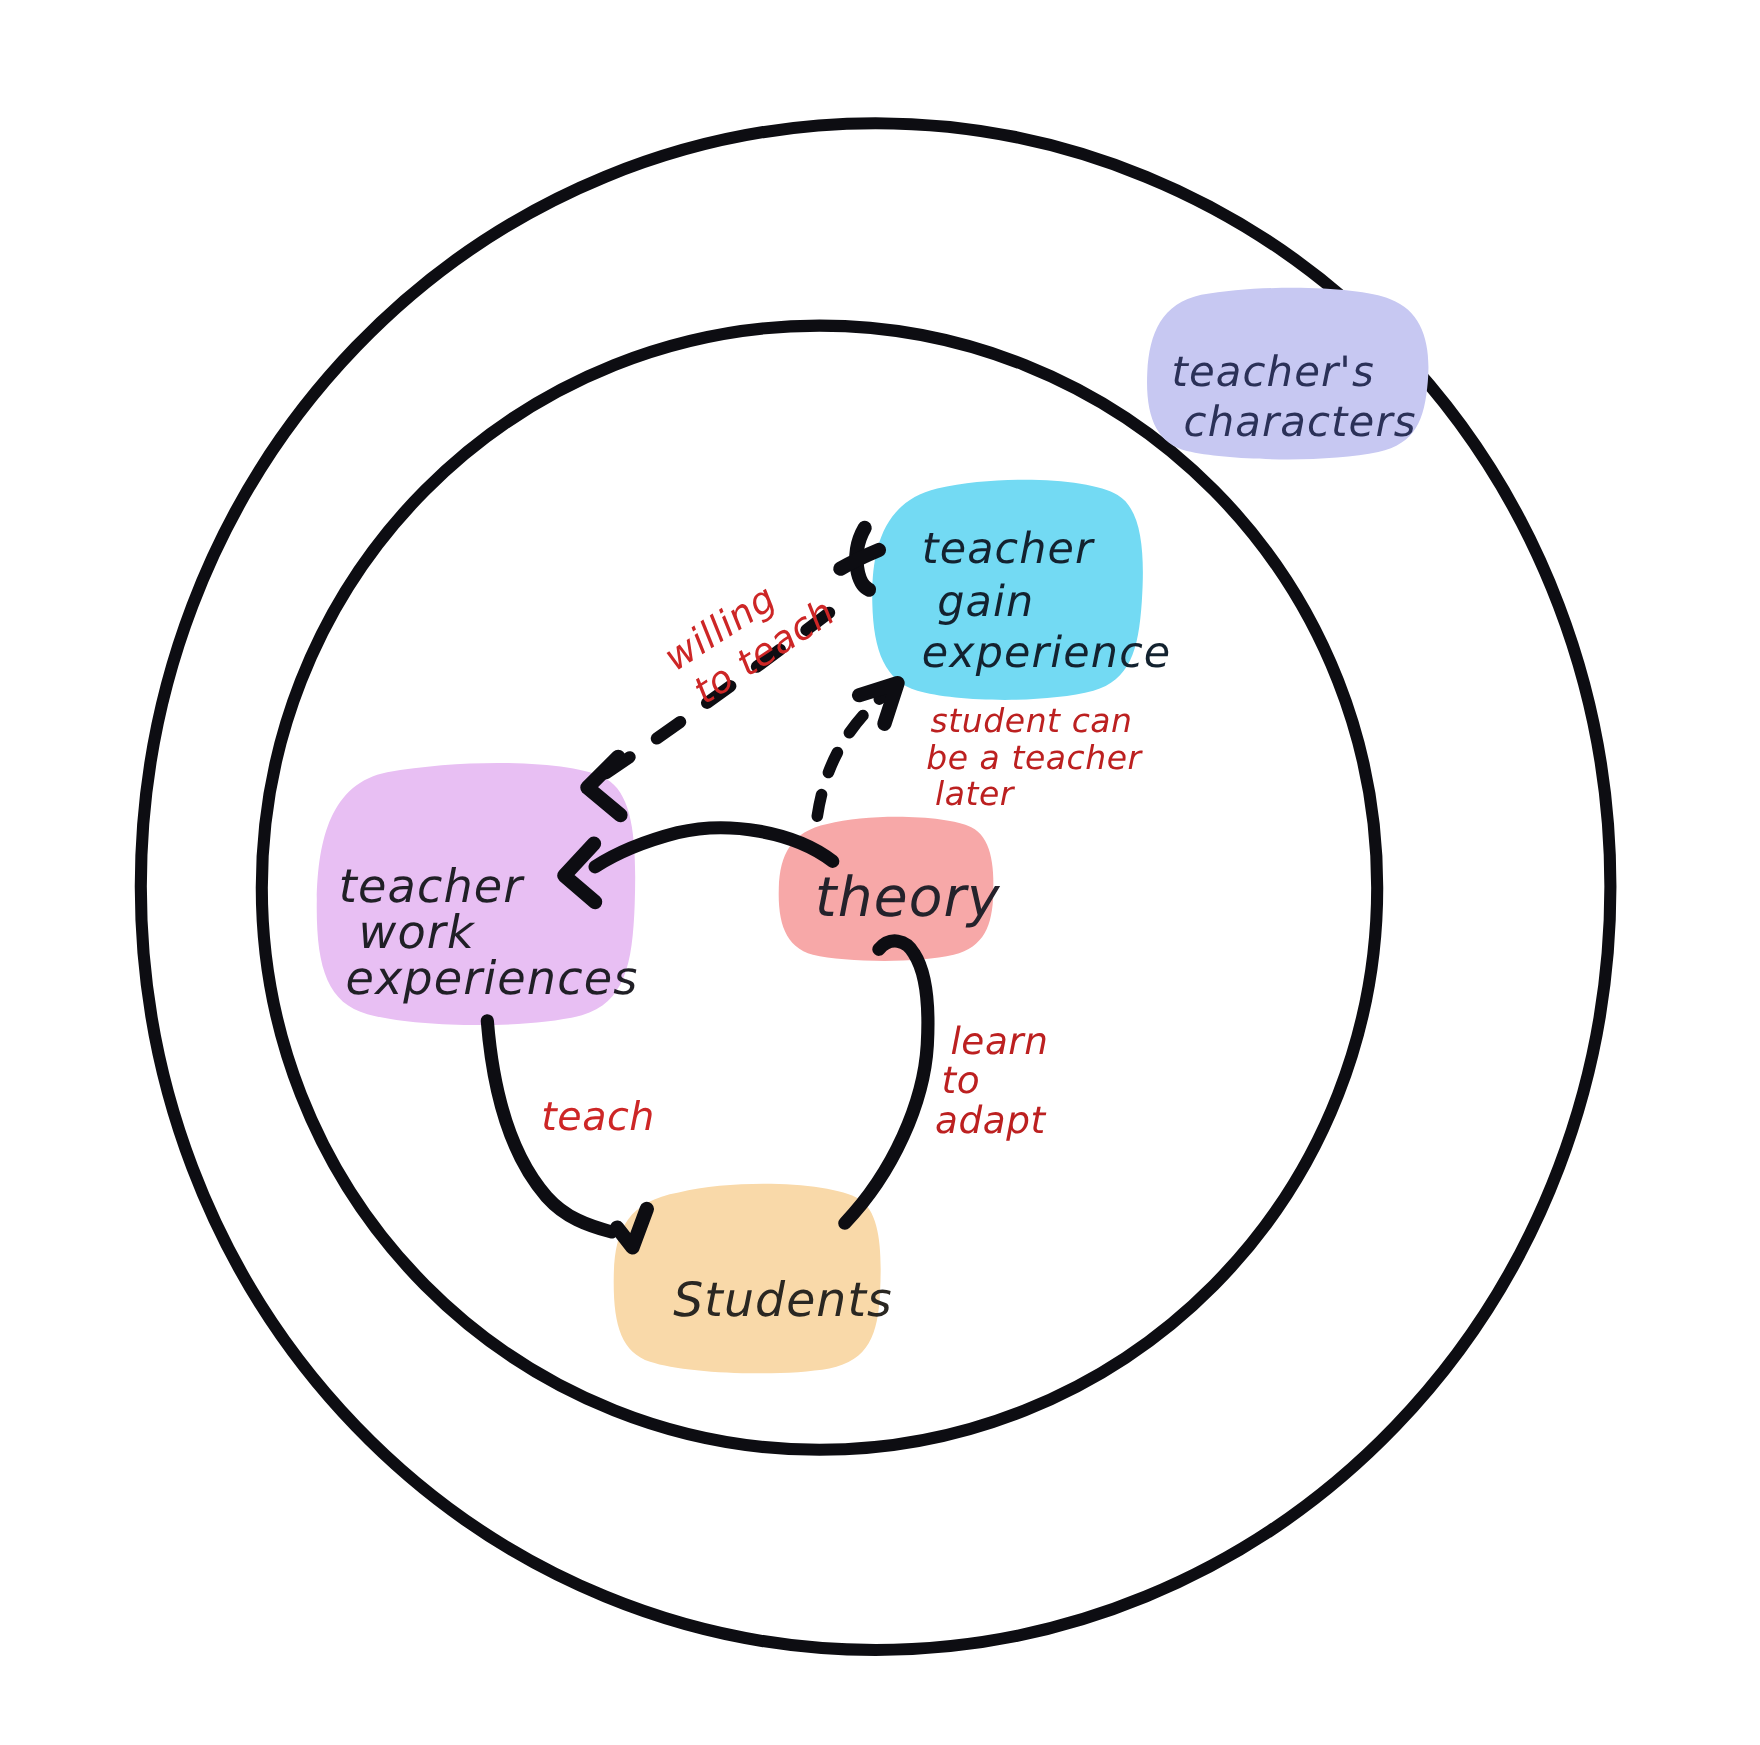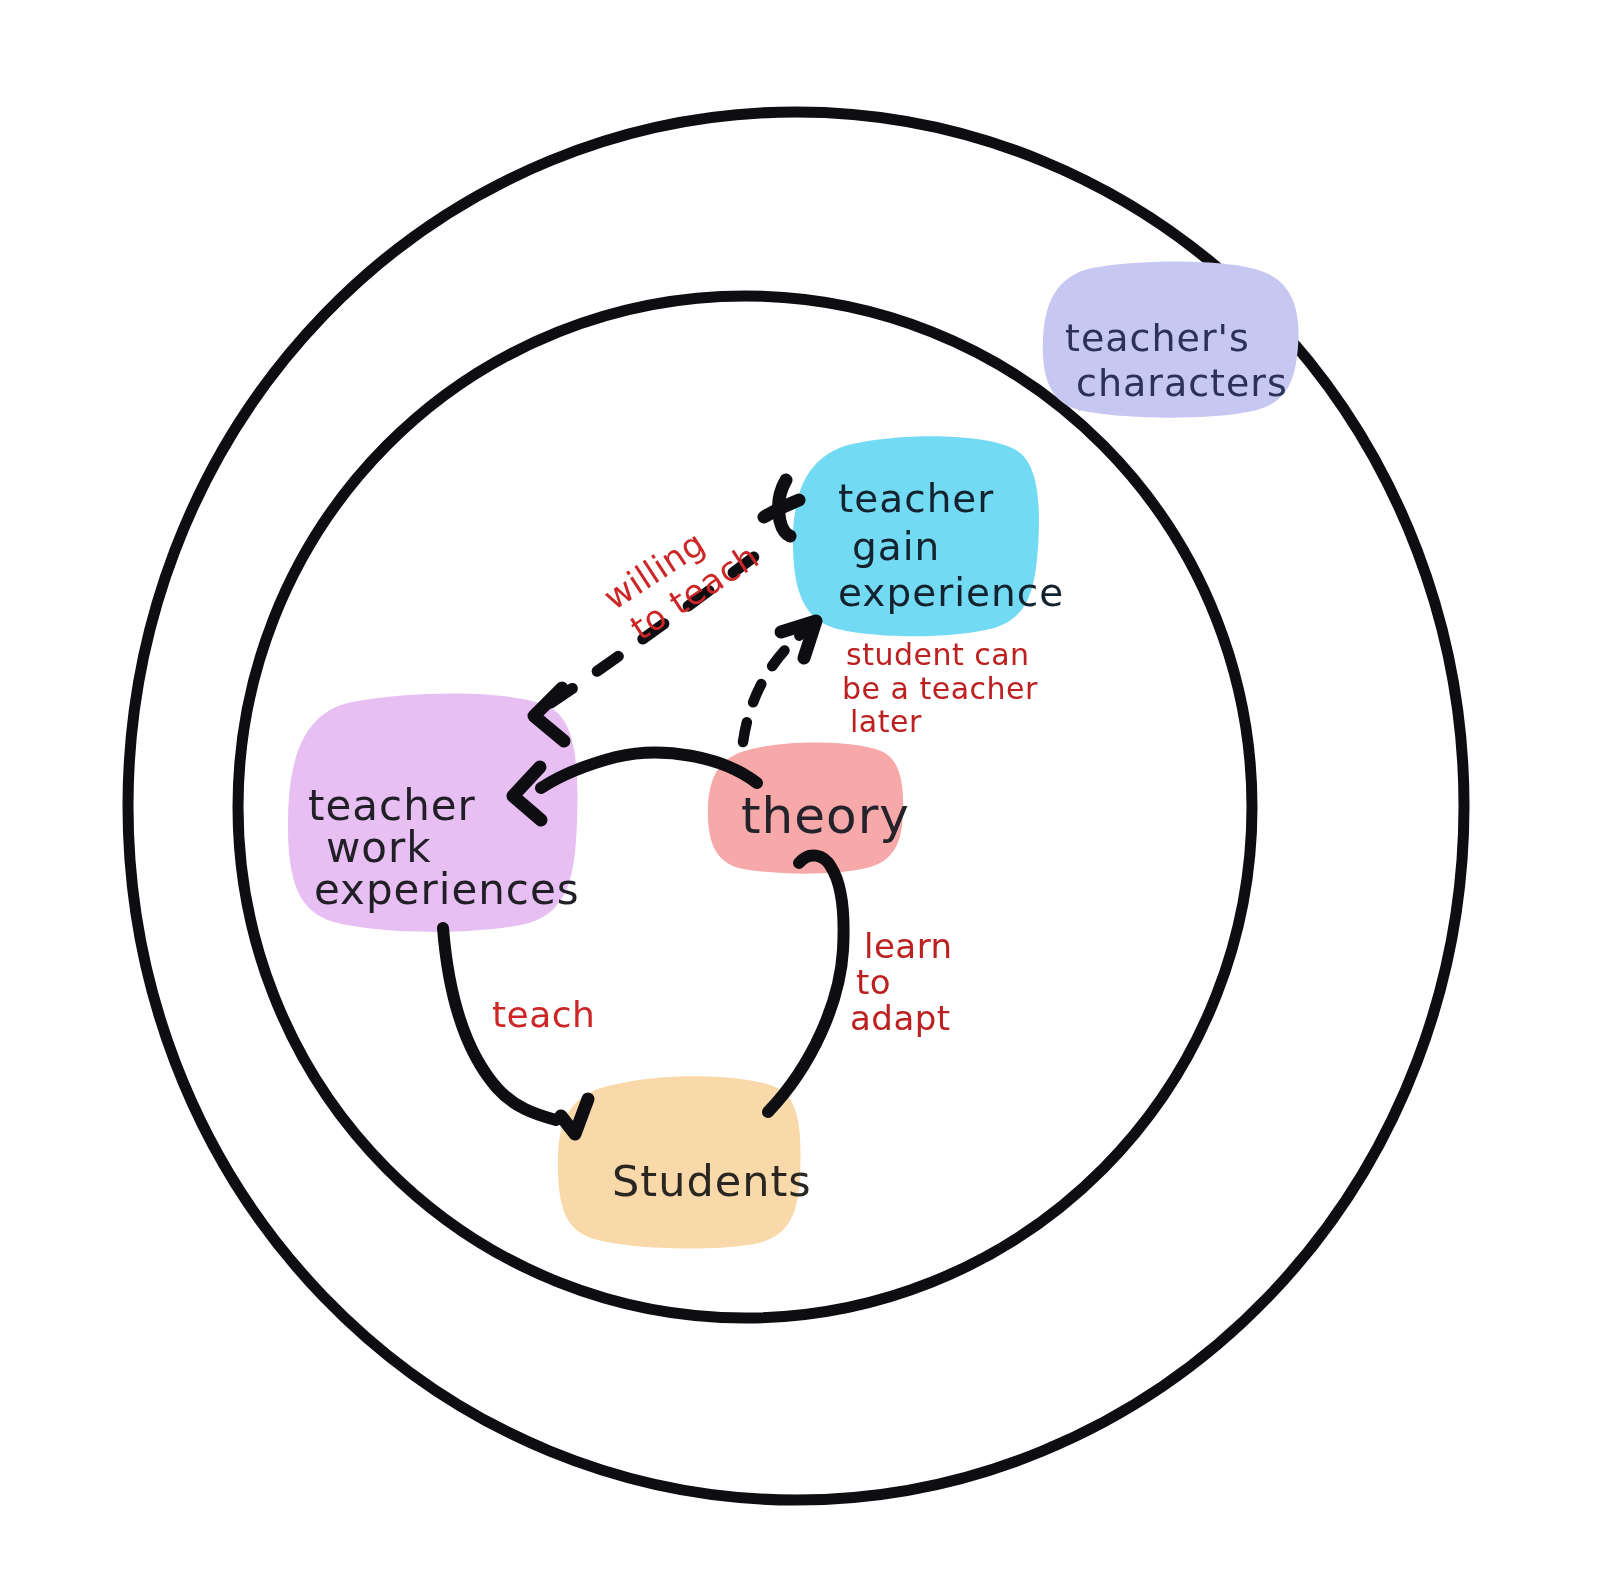--- a/index.html
+++ b/index.html
@@ -7,20 +7,21 @@
     padding: 0;
     background: #ffffff;
     font-family: "DejaVu Sans", sans-serif;
   }
   .stage {
     position: relative;
     width: 1600px;
     height: 1586px;
     background: #ffffff;
     overflow: hidden;
+    font-style: italic;
   }
   svg { display: block; }
   .ring {
     fill: none;
     stroke: #0d0d12;
     stroke-width: 11;
   }
   .blob { stroke: none; }
   .stroke {
     fill: none;

